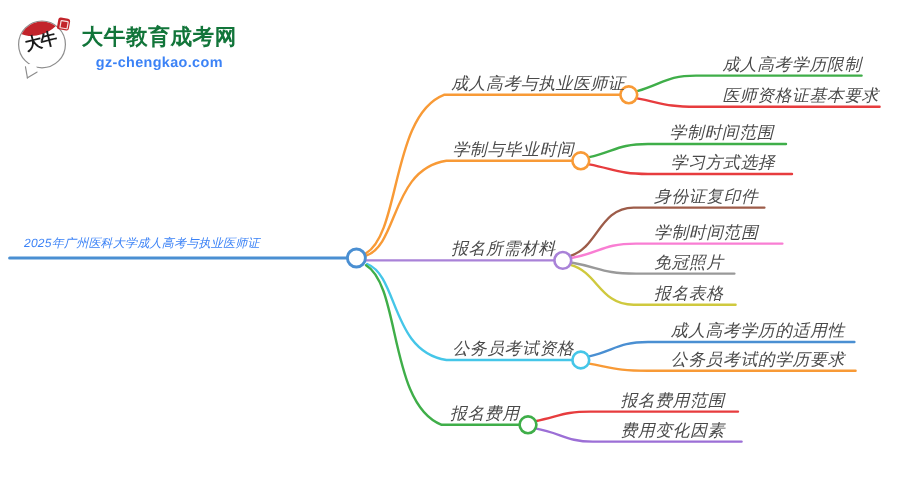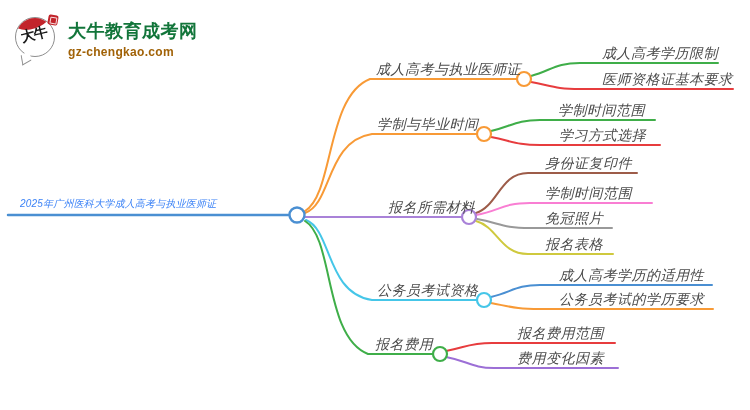--- a/index.html
+++ b/index.html
@@ -36,21 +36,21 @@
     content:"";position:absolute;left:2px;top:2px;width:5px;height:5px;
     border:1px solid rgba(255,255,255,.85);border-radius:1px;
   }
   .logo-tail{
     position:absolute;left:7px;top:40px;width:9px;height:9px;background:#fff;
     border-right:1.5px solid #8d8d8d;border-bottom:1.5px solid #8d8d8d;
     transform:rotate(70deg) skew(10deg,10deg);
   }
   .logo-text{display:flex;flex-direction:column;padding-top:6px;}
   .logo-title{font-size:18px;font-weight:bold;color:#12753a;letter-spacing:0.5px;}
-  .logo-domain{font-size:12px;font-weight:bold;color:#a16207;letter-spacing:0.3px;margin-top:2px;}
+  .logo-domain{font-size:12px;font-weight:bold;color:#3b82f6;letter-spacing:0.3px;margin-top:2px;text-align:center;}
 </style>
 </head>
 <body>
 
 <div class="canvas">
 
   <div class="logo">
     <div class="logo-icon">
       <div class="logo-circle">
         <div class="logo-hat"></div>
@@ -105,21 +105,21 @@
   <div class="lbl root" style="left:20px;top:194px;">2025年广州医科大学成人高考与执业医师证</div>
 
   <div class="lbl" style="left:376px;top:60px;">成人高考与执业医师证</div>
   <div class="lbl" style="left:602px;top:44px;">成人高考学历限制</div>
   <div class="lbl" style="left:602px;top:70px;">医师资格证基本要求</div>
 
   <div class="lbl" style="left:558px;top:101px;">学制时间范围</div>
   <div class="lbl" style="left:377px;top:115px;">学制与毕业时间</div>
   <div class="lbl" style="left:559px;top:126px;">学习方式选择</div>
 
-  <div class="lbl" style="left:376px;top:198px;margin-left:12px;">报名所需材料</div>
+  <div class="lbl" style="left:376px;top:198px;">报名所需材料</div>
   <div class="lbl" style="left:545px;top:154px;">身份证复印件</div>
   <div class="lbl" style="left:545px;top:184px;">学制时间范围</div>
   <div class="lbl" style="left:545px;top:209px;">免冠照片</div>
   <div class="lbl" style="left:545px;top:235px;">报名表格</div>
 
   <div class="lbl" style="left:377px;top:281px;">公务员考试资格</div>
   <div class="lbl" style="left:559px;top:266px;">成人高考学历的适用性</div>
   <div class="lbl" style="left:559px;top:290px;">公务员考试的学历要求</div>
 
   <div class="lbl" style="left:375px;top:335px;">报名费用</div>

